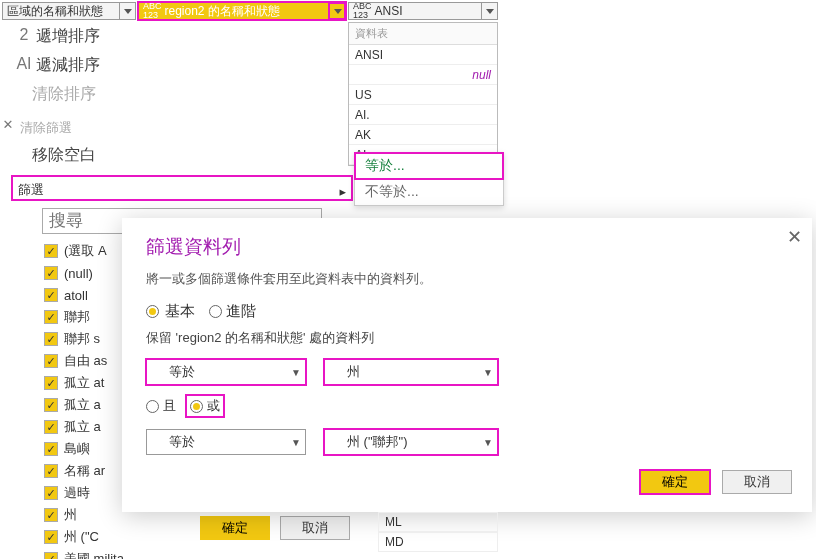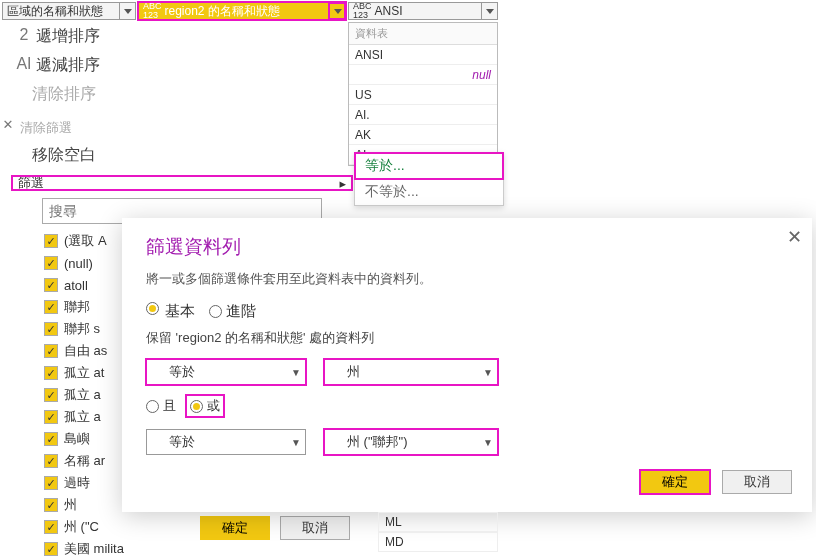--- a/index.html
+++ b/index.html
@@ -12,25 +12,25 @@
     .ch2 { left: 138px; width: 208px; background: #f2c811; color: #fff; }
     .ch3 { left: 348px; width: 150px; }
     .badge123 { font-size: 9px; line-height: 9px; display: inline-block; margin-right: 3px; }
 
     .ctx-menu { position: absolute; left: 12px; top: 22px; width: 340px; }
     .ctx-item { padding: 4px 6px 4px 20px; font-size: 16px; color: #444; position: relative; }
     .ctx-item.head { padding-left: 4px; }
     .ctx-icon { position: absolute; left: 0; top: 4px; width: 16px; text-align: center; color: #777; }
     .ctx-disabled { color: #aaa; }
     .ctx-sep { height: 6px; }
-    .ctx-filter-row { margin-top: 6px; height: 14px; border-top: 1px solid #ccc; border-bottom: 1px solid #ccc; display: flex; align-items: center; padding: 0 6px; font-size: 13px; }
+    .ctx-filter-row { margin-top: 6px; height: 24px; border-top: 1px solid #ccc; border-bottom: 1px solid #ccc; display: flex; align-items: flex-end; padding: 0 6px; font-size: 13px; }
     .ctx-filter-row .arrow-r { margin-left: auto; }
 
     .search-wrap { margin: 8px 30px 6px 30px; }
-    .search-wrap input { width: 100%; height: 26px; border: 1px solid #aaa; padding: 0 6px; font-size: 14px; }
+    .search-wrap input { width: 100%; height: 26px; border: 1px solid #aaa; padding: 0 6px; font-size: 17px; }
 
     .checklist { margin: 0 0 0 32px; }
     .check-item { display: flex; align-items: center; gap: 6px; height: 22px; font-size: 13px; }
     .chk { width: 14px; height: 14px; border: 1px solid #aaa; background: #f2c811; display: inline-flex; align-items: center; justify-content: center; color: #333; font-size: 11px; line-height: 11px; }
 
     .ctx-buttons { position: absolute; left: 200px; top: 516px; display: flex; gap: 10px; }
     .btn { width: 70px; height: 24px; border: 1px solid #aaa; background: #f0f0f0; font-size: 13px; display: inline-flex; align-items: center; justify-content: center; }
     .btn-primary { background: #f2c811; border-color: #f2c811; color: #000000; font-weight: 400; }
 
     .preview-col { position: absolute; left: 348px; top: 22px; width: 150px; border: 1px solid #bbb; }
@@ -206,21 +206,21 @@
   <div class="flyout-item sel hl">等於...</div>
   <div class="flyout-item">不等於...</div>
 </div>
 
 <div class="dialog">
   <div class="dlg-close">✕</div>
   <div class="dlg-title">篩選資料列</div>
   <div class="dlg-sub">將一或多個篩選條件套用至此資料表中的資料列。</div>
 
   <div class="radio-row">
-    <span style="display:flex;align-items:flex-start;gap:6px;">
+    <span style="display:flex;align-items:center;gap:6px;">
       <span class="radio on"></span>
       <span>基本</span>
     </span>
     <span style="display:flex;align-items:center;gap:4px;">
       <span class="radio"></span>
       <span>進階</span>
     </span>
   </div>
 
   <div class="keep-text">保留 'region2 的名稱和狀態' 處的資料列</div>

